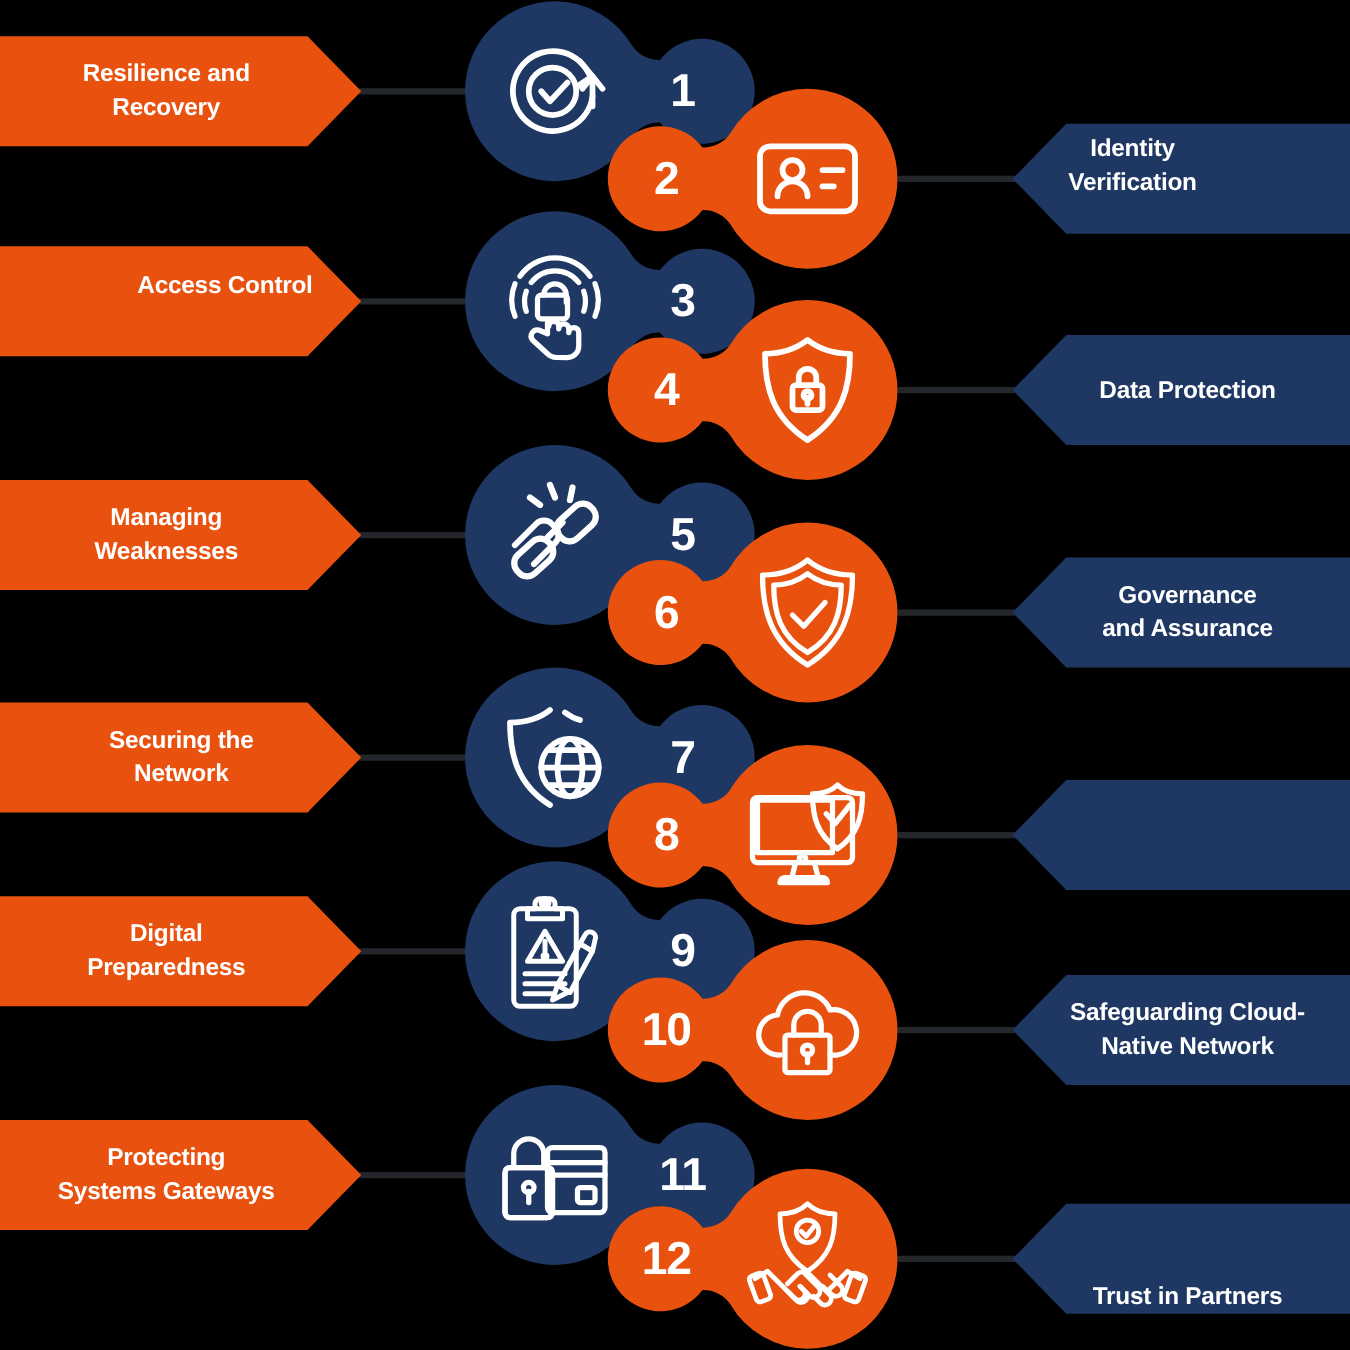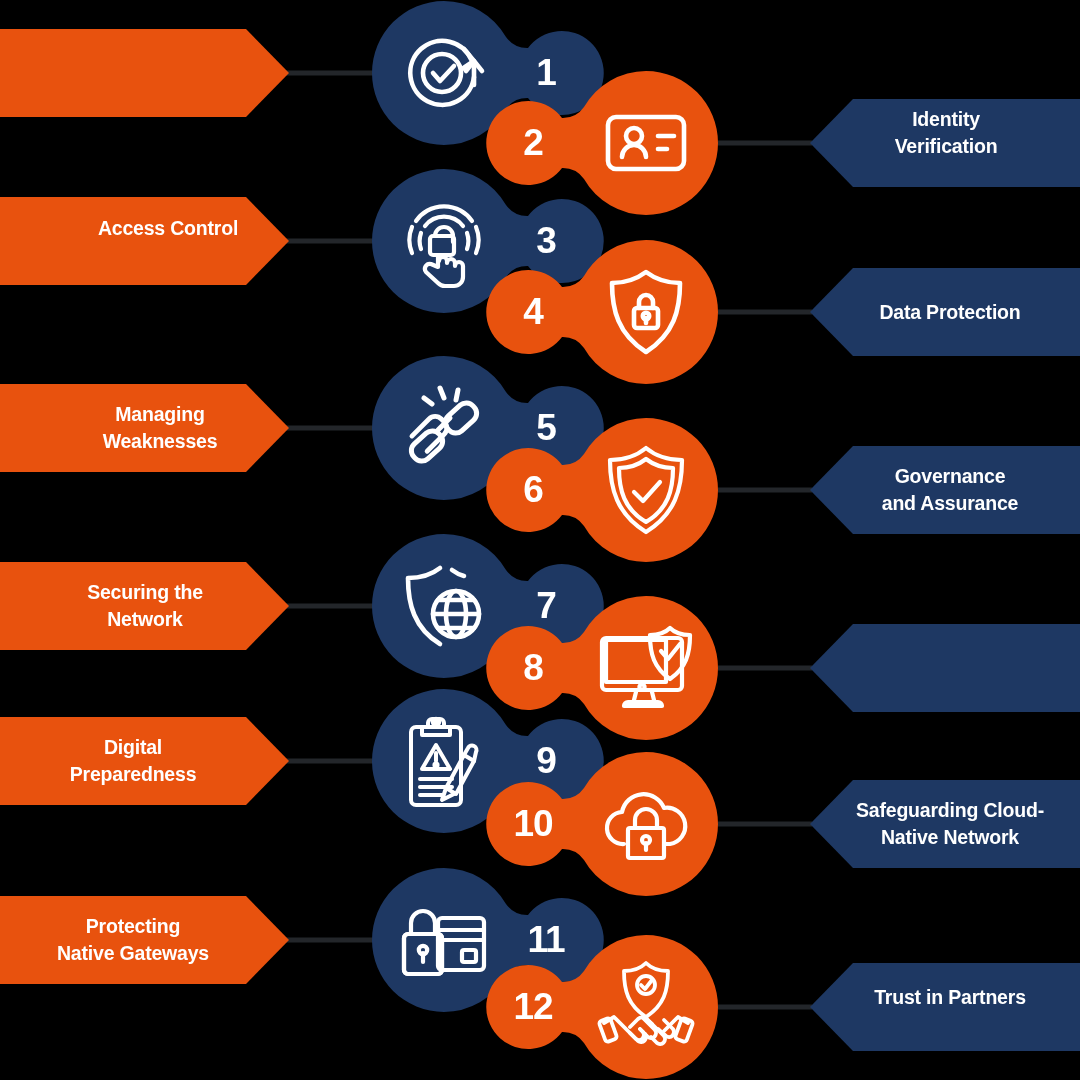--- a/index.html
+++ b/index.html
@@ -264,42 +264,44 @@
       <use href="#ic-shield-check" x="596" y="440" width="100" height="100"></use>
       <use href="#ic-shield-globe" x="394" y="556" width="100" height="100"></use>
       <use href="#ic-monitor-shield" x="596" y="618" width="100" height="100"></use>
       <use href="#ic-clipboard-warning" x="394" y="711" width="100" height="100"></use>
       <use href="#ic-cloud-lock" x="596" y="774" width="100" height="100"></use>
       <use href="#ic-padlock-card" x="394" y="890" width="100" height="100"></use>
       <use href="#ic-handshake-shield" x="596" y="957" width="100" height="100"></use>
     </g>
   </svg>
 
-  <div class="bannerText" style="left:816px;top:99px;width:260px;height:67px;">Identity
+  <div class="bannerText" style="left:0px;top:29px;width:266px;height:88px;">Resilience and
+Recovery</div>
+  <div class="bannerText" style="left:776px;top:99px;width:260px;height:67px;">Identity
 Verification</div>
 
-  <div class="bannerText" style="left:4px;top:197px;width:266px;height:63px;padding-left:31px;">Access Control</div>
+  <div class="bannerText" style="left:16px;top:197px;width:266px;height:63px;padding-left:31px;">Access Control</div>
   <div class="bannerText" style="left:820px;top:268px;width:260px;height:88px;">Data Protection</div>
 
-  <div class="bannerText" style="left:0px;top:384px;width:266px;height:88px;padding-left:27px;">Managing
+  <div class="bannerText" style="left:0px;top:384px;width:266px;height:88px;">Managing
 Weaknesses</div>
   <div class="bannerText" style="left:820px;top:446px;width:260px;height:88px;">Governance
 and Assurance</div>
 
   <div class="bannerText" style="left:0px;top:562px;width:266px;height:88px;margin-left:12px;">Securing the
 Network</div>
 
   <div class="bannerText" style="left:0px;top:717px;width:266px;height:88px;">Digital
 Preparedness</div>
   <div class="bannerText" style="left:820px;top:780px;width:260px;height:88px;">Safeguarding Cloud-
 Native Network</div>
 
   <div class="bannerText" style="left:0px;top:896px;width:266px;height:88px;">Protecting
-Native Gateways</div>
-  <div class="bannerText" style="left:820px;top:963px;width:260px;height:68px;">Trust in Partners</div>
+Systems Gateways</div>
+  <div class="bannerText" style="left:820px;top:1003px;width:260px;height:68px;">Trust in Partners</div>
 
   <div class="numText" style="left:510px;top:48px;width:72px;height:50px;">1</div>
   <div class="numText" style="left:497px;top:118px;width:72px;height:50px;">2</div>
 
   <div class="numText" style="left:510px;top:216px;width:72px;height:50px;">3</div>
   <div class="numText" style="left:497px;top:287px;width:72px;height:50px;">4</div>
 
   <div class="numText" style="left:510px;top:403px;width:72px;height:50px;">5</div>
   <div class="numText" style="left:497px;top:465px;width:72px;height:50px;">6</div>
 

